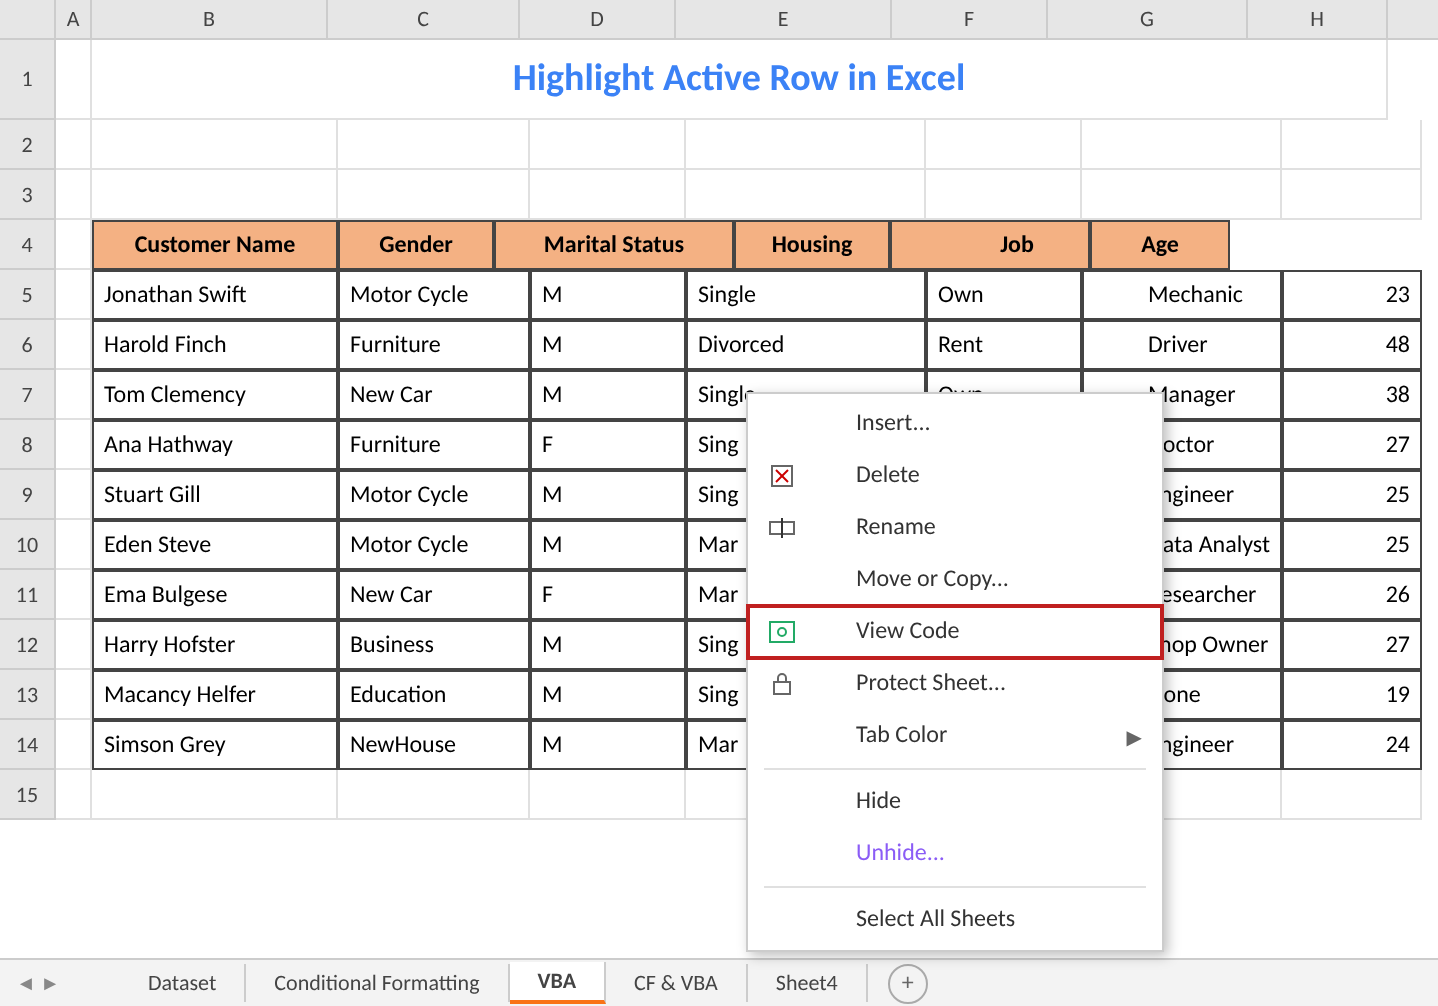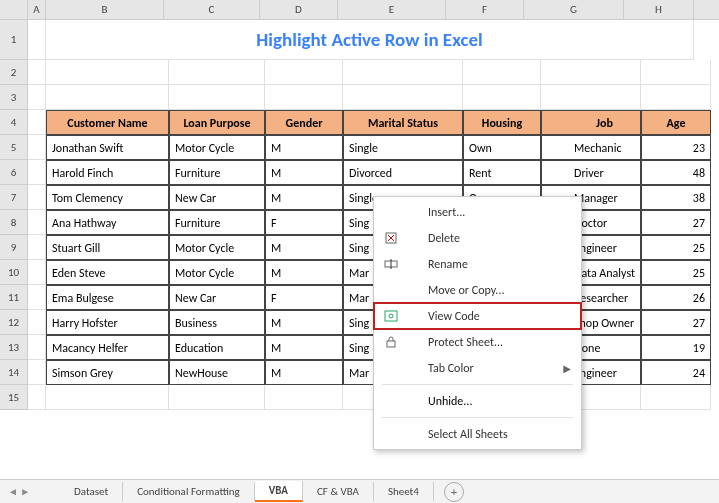--- a/index.html
+++ b/index.html
@@ -41,21 +41,21 @@
 .title-merge { width: 648px; display: flex; align-items: center; justify-content: center; font-size: 19px; font-weight: bold; color: #3b82f6; border-right: 1px solid #e0e0e0; border-bottom: 1px solid #e0e0e0; }
 
 
 .thdr { background: #f4b183; font-weight: bold; border: 1px solid #444 !important; text-align: center; justify-content: center; font-size: 12px; }
 .tcell { border: 1px solid #444 !important; background: #fff; }
 .tcell.num { justify-content: flex-end; }
 
 
 .ctx { position: absolute; left: 373px; top: 196px; width: 209px; background: #fff; border: 1px solid #ccc; box-shadow: 2px 2px 6px rgba(0,0,0,0.25); z-index: 50; padding: 2px 0; }
 .ctx-item { display: flex; align-items: center; height: 26px; padding: 0 10px 0 6px; font-size: 12px; color: #333; cursor: pointer; gap: 20px; }
-.ctx-item.disabled { color: #000000; cursor: default; }
+.ctx-item.disabled { color: #8b5cf6; cursor: default; }
 .ctx-icon { width: 22px; height: 18px; margin-right: 6px; display: flex; align-items: center; justify-content: center; }
 .ctx-sep { height: 1px; background: #e0e0e0; margin: 3px 8px; }
 .ctx-arrow { margin-left: auto; font-size: 10px; color: #666; }
 .ctx-item.hl { outline: 2px solid #c02020; outline-offset: -1px; }
 
 
 .tabbar { position: absolute; bottom: 0; left: 0; right: 0; height: 24px; background: #f3f3f3; border-top: 1px solid #ccc; display: flex; align-items: center; padding-left: 60px; }
 .tab { padding: 3px 14px; font-size: 11px; color: #444; border-right: 1px solid #ccc; background: #f3f3f3; cursor: pointer; text-align: center; }
 .tab.active { background: #fff; border-bottom: 2px solid #f97316; font-weight: bold; }
 .tab-add { width: 20px; height: 20px; border: 1px solid #aaa; border-radius: 50%; margin-left: 10px; display: flex; align-items: center; justify-content: center; font-size: 12px; color: #666; }
@@ -123,21 +123,20 @@
       <div class="cell cd"></div>
       <div class="cell ce"></div>
       <div class="cell cf"></div>
       <div class="cell cg"></div>
       <div class="cell ch2"></div>
     </div>
 
     <div class="row">
       <div class="cell ca"></div>
       <div class="cell cb thdr">Customer Name</div>
-      <div class="cell cc thdr">Loan Purpose</div>
       <div class="cell cd thdr">Gender</div>
       <div class="cell ce thdr">Marital Status</div>
       <div class="cell cf thdr">Housing</div>
       <div class="cell cg thdr">Job</div>
       <div class="cell ch2 thdr" style="justify-content:center">Age</div>
     </div>
 
     <div id="data-rows">
         <div class="row">
           <div class="cell ca"></div>
@@ -299,20 +298,24 @@
         </svg>
       </span>
     <span class="ctx-text">Protect Sheet...</span>
   </div>
   <div class="ctx-item">
     <span class="ctx-icon"></span>
     <span class="ctx-text">Tab Color</span>
     <span class="ctx-arrow">▶</span>
   </div>
   <div class="ctx-sep"></div>
+  <div class="ctx-item">
+    <span class="ctx-icon"></span>
+    <span class="ctx-text">Hide</span>
+  </div>
   <div class="ctx-item disabled">
     <span class="ctx-icon"></span>
     <span class="ctx-text">Unhide...</span>
   </div>
   <div class="ctx-sep"></div>
   <div class="ctx-item">
     <span class="ctx-icon"></span>
     <span class="ctx-text">Select All Sheets</span>
   </div>
 </div>

